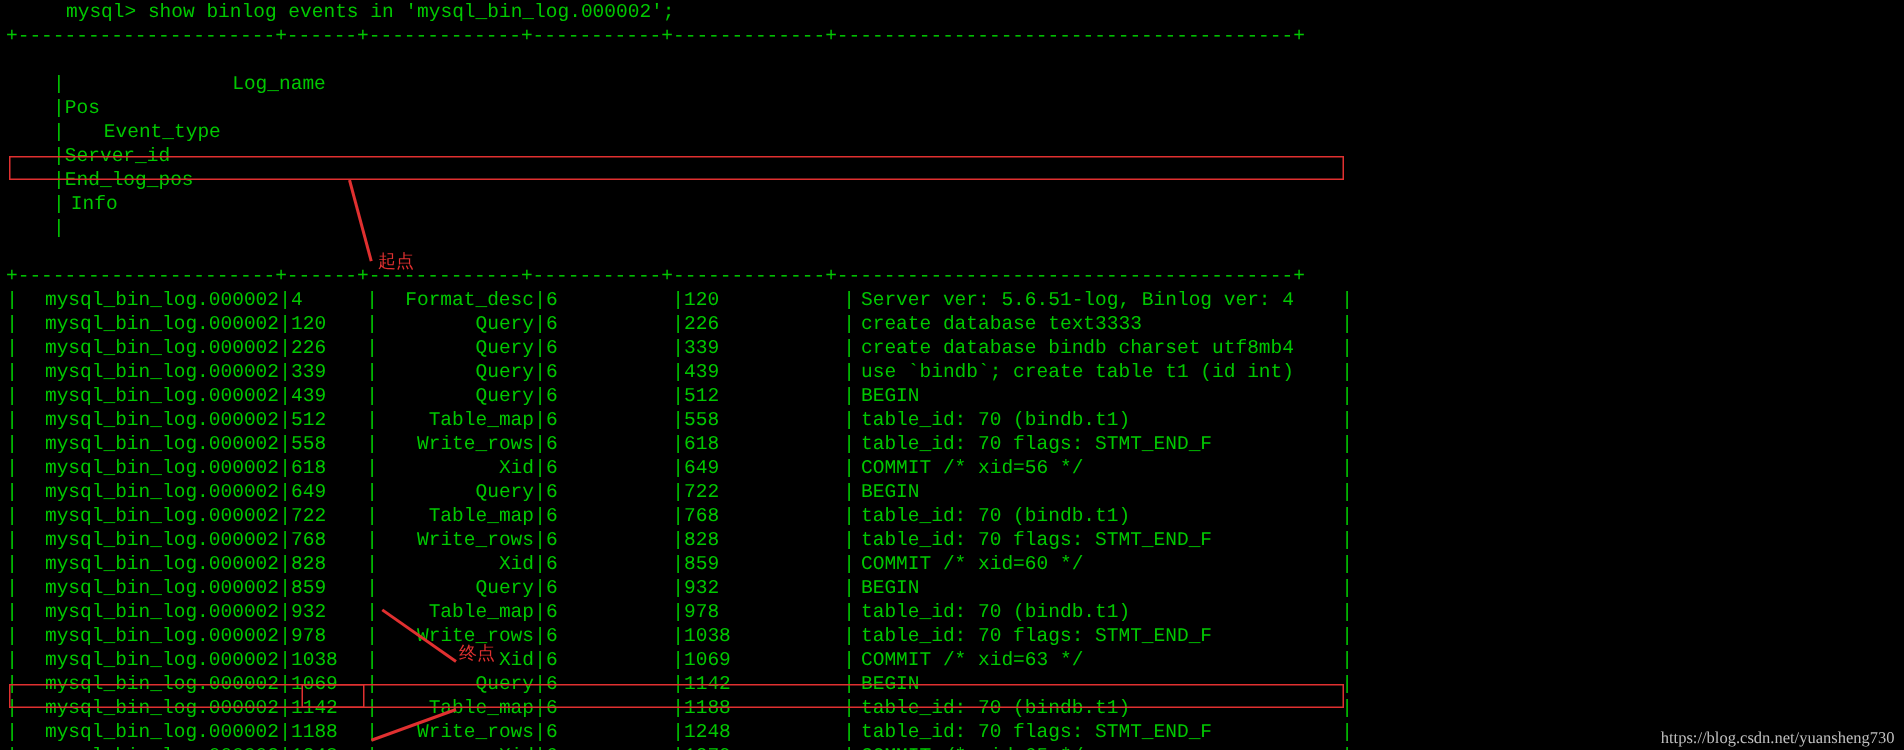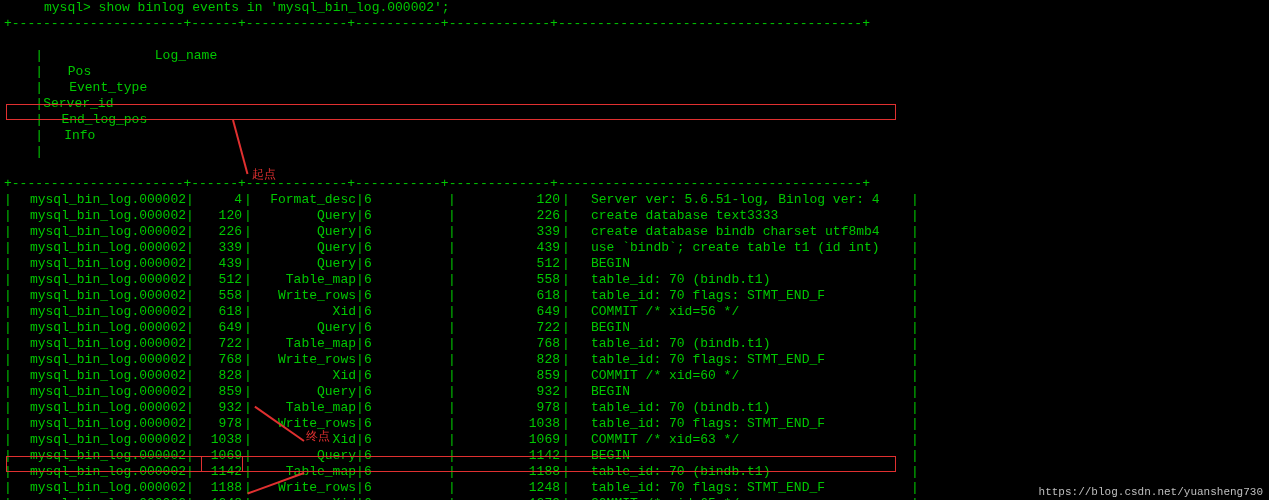--- a/index.html
+++ b/index.html
@@ -25,25 +25,25 @@
   }
   .sep-line {
     white-space: pre;
     letter-spacing: 0;
   }
   .row {
     white-space: pre;
   }
   .bar { display:inline-block; width:8px; text-align:center; }
   .c-log  { display:inline-block; width:170px; padding-left:4px;text-align:right; }
-  .c-pos  { display:inline-block; width:48px; text-align:right; padding-right:2px; }
+  .c-pos  { display:inline-block; width:48px; padding-right:2px; }
   .c-evt  { display:inline-block; width:100px; padding-left:4px;text-align:right; }
   .c-srv  { display:inline-block; width:82px; padding-right:2px; }
-  .c-end  { display:inline-block; width:104px; text-align:right; padding-right:2px; }
-  .c-info { display:inline-block; width:320px; padding-left:4px;margin-left:17px; }
+  .c-end  { display:inline-block; width:104px; padding-right:2px; }
+  .c-info { display:inline-block; width:320px; padding-left:4px; }
   .hl-box {
     position: absolute;
     border: 1px solid #e03030;
     pointer-events: none;
     box-sizing: border-box;
   }
   .anno {
     position: absolute;
     color: #e03030;
     font-family: sans-serif;
@@ -53,21 +53,21 @@
   .anno-line {
     position:absolute;
     background:#e03030;
     pointer-events:none;
   }
   .watermark {
     position: absolute;
     right: 6px;
     bottom: 0;
     color: #bfbfbf;
-    font-family: Liberation Mono, monospace;
+    font-family: Liberation Serif, serif;
     font-size: 11px;
   }
 </style>
 </head>
 <body>
 
 <div class="term">
   <div class="prompt-line">mysql&gt; show binlog events in 'mysql_bin_log.000002';</div>
 
   <div class="sep-line">+----------------------+------+-------------+-----------+-------------+---------------------------------------+</div>
@@ -110,15 +110,15 @@
 
 <div class="hl-box" style="left:6px; top:104px; width:890px; height:16px;"></div>
 <div class="hl-box" style="left:6px; top:456px; width:890px; height:16px;"></div>
 <div class="hl-box" style="left:201px; top:456px; width:42px; height:16px;"></div>
 
 <div class="anno-line" style="left:232px; top:120px; width:2px; height:56px; transform:rotate(-15deg); transform-origin:top;"></div>
 <div class="anno" style="left:252px; top:166px;">起点</div>
 
 <div class="anno-line" style="left:244px; top:440px; width:60px; height:2px; transform:rotate(35deg); transform-origin:right;"></div>
 <div class="anno-line" style="left:244px; top:472px; width:60px; height:2px; transform:rotate(-20deg); transform-origin:right;"></div>
-<div class="anno" style="left:306px; top:428px;">终点</div>
+<div class="anno" style="left:306px; top:428px;font-family:Liberation Mono, monospace;">终点</div>
 
 <div class="watermark">https://blog.csdn.net/yuansheng730</div>
 
 </body></html>

